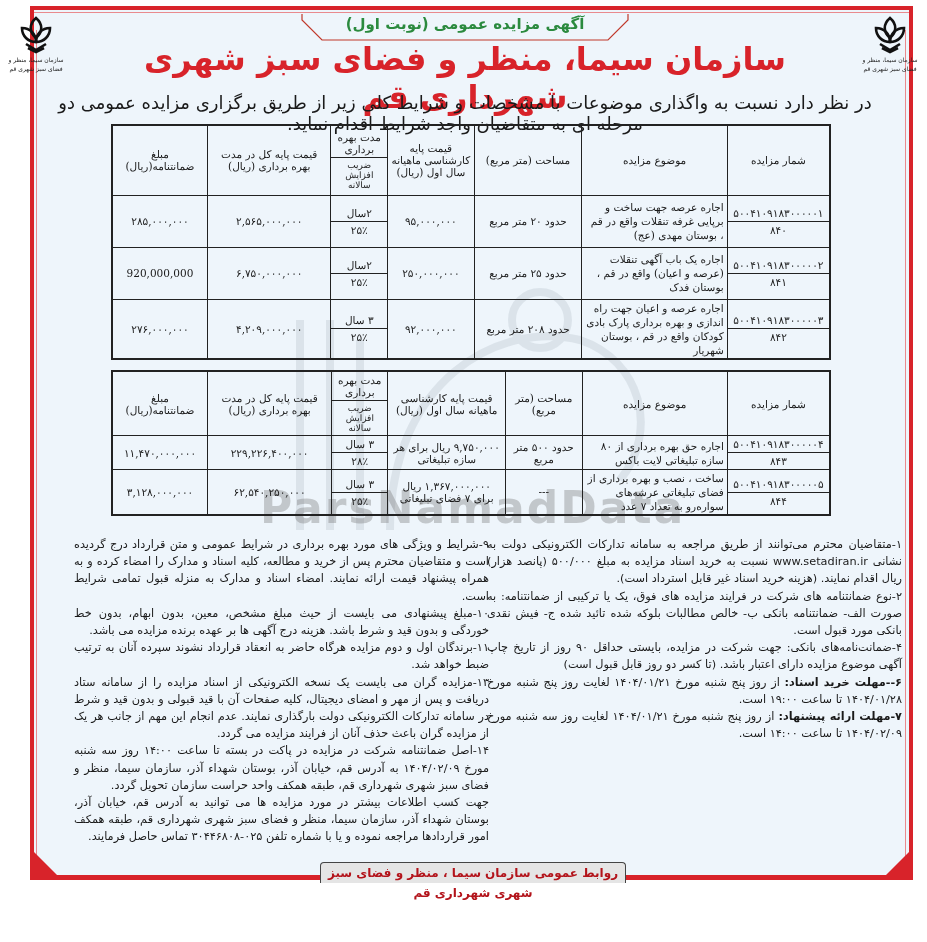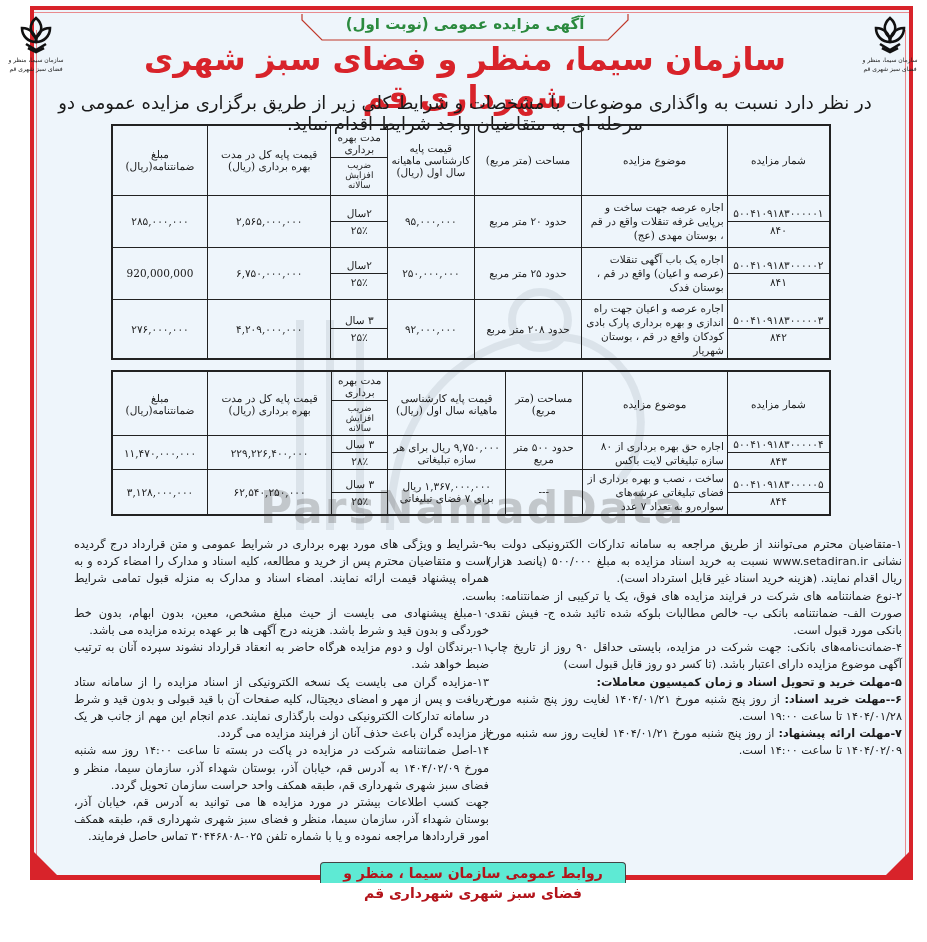--- a/index.html
+++ b/index.html
@@ -32,21 +32,21 @@
   .subcell{padding:0 !important;}
   .subcell div{padding:2px 2px;}
   .subcell div.top{border-bottom:1px solid #222;}
   td.subj{text-align:right !important;font-size:10.5px;line-height:14px;}
   .body-cols{position:absolute;left:44px;top:536px;width:858px;height:310px;direction:rtl;}
   .col{position:absolute;top:0;width:415px;font-size:11.3px;line-height:17.2px;text-align:justify;}
   .col-right{right:0;}
   .col-left{left:1px;margin-left:29px;}
   .col p{margin:0;}
   .b{font-weight:bold;}
-  .footer-tab{position:absolute;left:320px;top:862px;width:304px;height:20px;border:1px solid #444;border-bottom:none;border-radius:4px 4px 0 0;background:#5eead4;text-align:center;font-size:14px;color:#b3141b;font-weight:bold;direction:rtl;line-height:20px;}
+  .footer-tab{position:absolute;left:320px;top:862px;width:304px;height:20px;border:1px solid #444;border-bottom:none;border-radius:4px 4px 0 0;background:#e5e5e5;text-align:center;font-size:12px;color:#b3141b;font-weight:bold;direction:rtl;line-height:20px;}
   .watermark{position:absolute;left:240px;top:280px;width:480px;height:260px;opacity:0.12;pointer-events:none;}
   .wm-text{position:absolute;left:260px;top:482px;font-size:44px;font-weight:bold;color:#737373;opacity:0.35;letter-spacing:2px;font-family:"DejaVu Sans",sans-serif;}
 </style>
 </head>
 <body>
 
 <div class="page"></div>
 <div class="frame-top"></div>
 <div class="frame-top2"></div>
 <div class="frame-left"></div>
@@ -211,21 +211,20 @@
         <td>۳,۱۲۸,۰۰۰,۰۰۰</td>
       </tr>
     </tbody>
 </table>
 
 <div class="body-cols">
   <div class="col col-right" id="col-right">
       <p><span>۱-متقاضیان محترم می‌توانند از طریق مراجعه به سامانه تدارکات الکترونیکی دولت به نشانی www.setadiran.ir نسبت به خرید اسناد مزایده به مبلغ ۵۰۰/۰۰۰ (پانصد هزار) ریال اقدام نمایند. (هزینه خرید اسناد غیر قابل استرداد است).</span></p>
       <p><span>۲-نوع ضمانتنامه های شرکت در فرایند مزایده های فوق، یک یا ترکیبی از ضمانتنامه: به صورت الف- ضمانتنامه بانکی ب- خالص مطالبات بلوکه شده تائید شده ج- فیش نقدی بانکی مورد قبول است.</span></p>
       <p><span>۴-ضمانت‌نامه‌های بانکی: جهت شرکت در مزایده، بایستی حداقل ۹۰ روز از تاریخ چاپ آگهی موضوع مزایده دارای اعتبار باشد. (تا کسر دو روز قابل قبول است)</span></p>
-      <p><span class="b">۵-مهلت خرید و تحویل اسناد و زمان کمیسیون معاملات:</span> </p>
       <p><span class="b">۶--مهلت خرید اسناد:</span> <span>از روز پنج شنبه مورخ ۱۴۰۴/۰۱/۲۱ لغایت روز پنج شنبه مورخ ۱۴۰۴/۰۱/۲۸ تا ساعت ۱۹:۰۰ است.</span></p>
       <p><span class="b">۷-مهلت ارائه پیشنهاد:</span> <span>از روز پنج شنبه مورخ ۱۴۰۴/۰۱/۲۱ لغایت روز سه شنبه مورخ ۱۴۰۴/۰۲/۰۹ تا ساعت ۱۴:۰۰ است.</span></p>
     </div>
   <div class="col col-left" id="col-left">
       <p><span>۹-شرایط و ویژگی های مورد بهره برداری در شرایط عمومی و متن قرارداد درج گردیده است و متقاضیان محترم پس از خرید و مطالعه، کلیه اسناد و مدارک را امضاء کرده و به همراه پیشنهاد قیمت ارائه نمایند. امضاء اسناد و مدارک به منزله قبول تمامی شرایط است.</span></p>
       <p><span>۱۰-مبلغ پیشنهادی می بایست از حیث مبلغ مشخص، معین، بدون ابهام، بدون خط خوردگی و بدون قید و شرط باشد. هزینه درج آگهی ها بر عهده برنده مزایده می باشد.</span></p>
       <p><span>۱۱-برندگان اول و دوم مزایده هرگاه حاضر به انعقاد قرارداد نشوند سپرده آنان به ترتیب ضبط خواهد شد.</span></p>
       <p><span>۱۳-مزایده گران می بایست یک نسخه الکترونیکی از اسناد مزایده را از سامانه ستاد دریافت و پس از مهر و امضای دیجیتال، کلیه صفحات آن با قید قبولی و بدون قید و شرط در سامانه تدارکات الکترونیکی دولت بارگذاری نمایند. عدم انجام این مهم از جانب هر یک از مزایده گران باعث حذف آنان از فرایند مزایده می گردد.</span></p>
       <p><span>۱۴-اصل ضمانتنامه شرکت در مزایده در پاکت در بسته تا ساعت ۱۴:۰۰ روز سه شنبه مورخ ۱۴۰۴/۰۲/۰۹ به آدرس قم، خیابان آذر، بوستان شهداء آذر، سازمان سیما، منظر و فضای سبز شهری شهرداری قم، طبقه همکف واحد حراست سازمان تحویل گردد.</span></p>
       <p><span>جهت کسب اطلاعات بیشتر در مورد مزایده ها می توانید به آدرس قم، خیابان آذر، بوستان شهداء آذر، سازمان سیما، منظر و فضای سبز شهری شهرداری قم، طبقه همکف امور قراردادها مراجعه نموده و یا با شماره تلفن ۰۲۵-۳۰۴۴۶۸۰۸ تماس حاصل فرمایند.</span></p>

